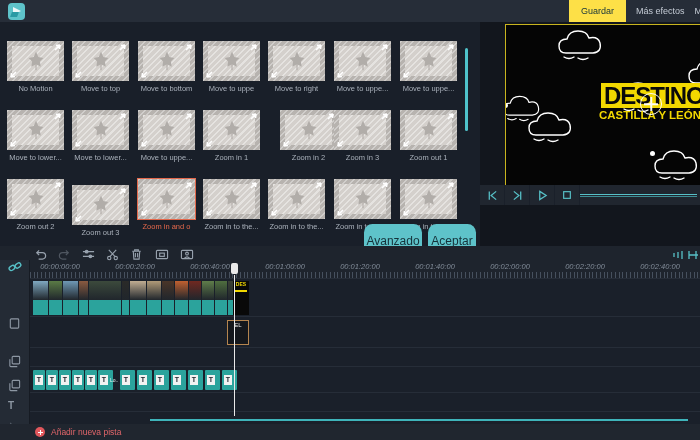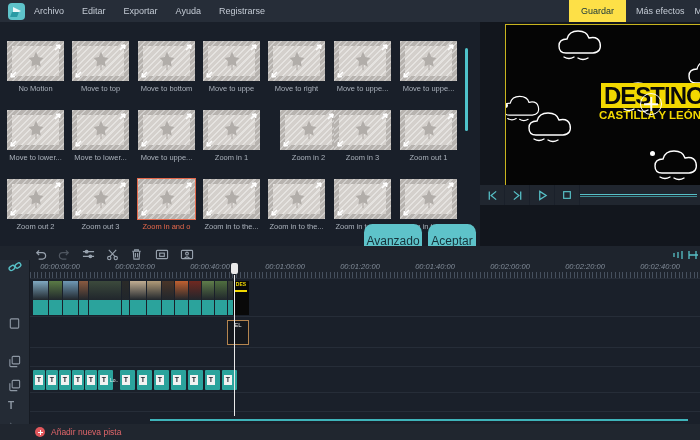--- a/index.html
+++ b/index.html
@@ -99,27 +99,20 @@
   .add-circle:after { content:""; position:absolute; left:4.5px; top:2.5px; width:1.2px; height:5px; background:#fff; }
   .addtrack-label { margin-left:6px; color:#e0666a; font-size:8.5px; }
 </style>
 </head>
 <body>
 
 <div class="app">
 
   <div class="topbar">
     <div class="logo"></div>
-    <div class="menu" id="menu">
-        <div class="menu-item">Archivo</div>
-        <div class="menu-item">Editar</div>
-        <div class="menu-item">Exportar</div>
-        <div class="menu-item">Ayuda</div>
-        <div class="menu-item">Registrarse</div>
-      </div>
     <div class="topbar-right">
       <div class="btn-save">Guardar</div>
       <div class="more-effects">Más efectos</div>
       <div class="trunc">M</div>
     </div>
   </div>
 
   <div class="effects-panel">
     <div id="preset-grid">
         <div class="preset" style="left: 7px; top: 19px;">
@@ -325,21 +318,21 @@
               <path fill="#b1ada9" d="M12 2 L14.6 7.6 L20 8.6 L16.2 12.6 L17.2 18.4 L12 15.6 L6.8 18.4 L7.8 12.6 L4 8.6 L9.4 7.6 Z"></path>
               <rect x="11.4" y="15" width="1.2" height="7" fill="#b1ada9"></rect>
             </svg>
             <svg class="arrs" width="57" height="40" viewBox="0 0 57 40" fill="none" stroke="#ffffff" stroke-width="1.6">
               <path d="M9 31 L4 36 M4 36 l0.5 -4 M4 36 l4 -0.5"></path>
               <path d="M48 9 L53 4 M53 4 l-0.5 4 M53 4 l-4 0.5"></path>
             </svg>
           </div>
           <div class="preset-label">Zoom out 2</div>
         </div>
-        <div class="preset" style="left: 72px; top: 157px;">
+        <div class="preset" style="left: 72px; top: 163px;">
           <div class="preset-thumb">
             <div class="inner"></div>
             <svg class="leaf" width="22" height="22" viewBox="0 0 24 24">
               <path fill="#b1ada9" d="M12 2 L14.6 7.6 L20 8.6 L16.2 12.6 L17.2 18.4 L12 15.6 L6.8 18.4 L7.8 12.6 L4 8.6 L9.4 7.6 Z"></path>
               <rect x="11.4" y="15" width="1.2" height="7" fill="#b1ada9"></rect>
             </svg>
             <svg class="arrs" width="57" height="40" viewBox="0 0 57 40" fill="none" stroke="#ffffff" stroke-width="1.6">
               <path d="M9 31 L4 36 M4 36 l0.5 -4 M4 36 l4 -0.5"></path>
               <path d="M48 9 L53 4 M53 4 l-0.5 4 M53 4 l-4 0.5"></path>
             </svg>

